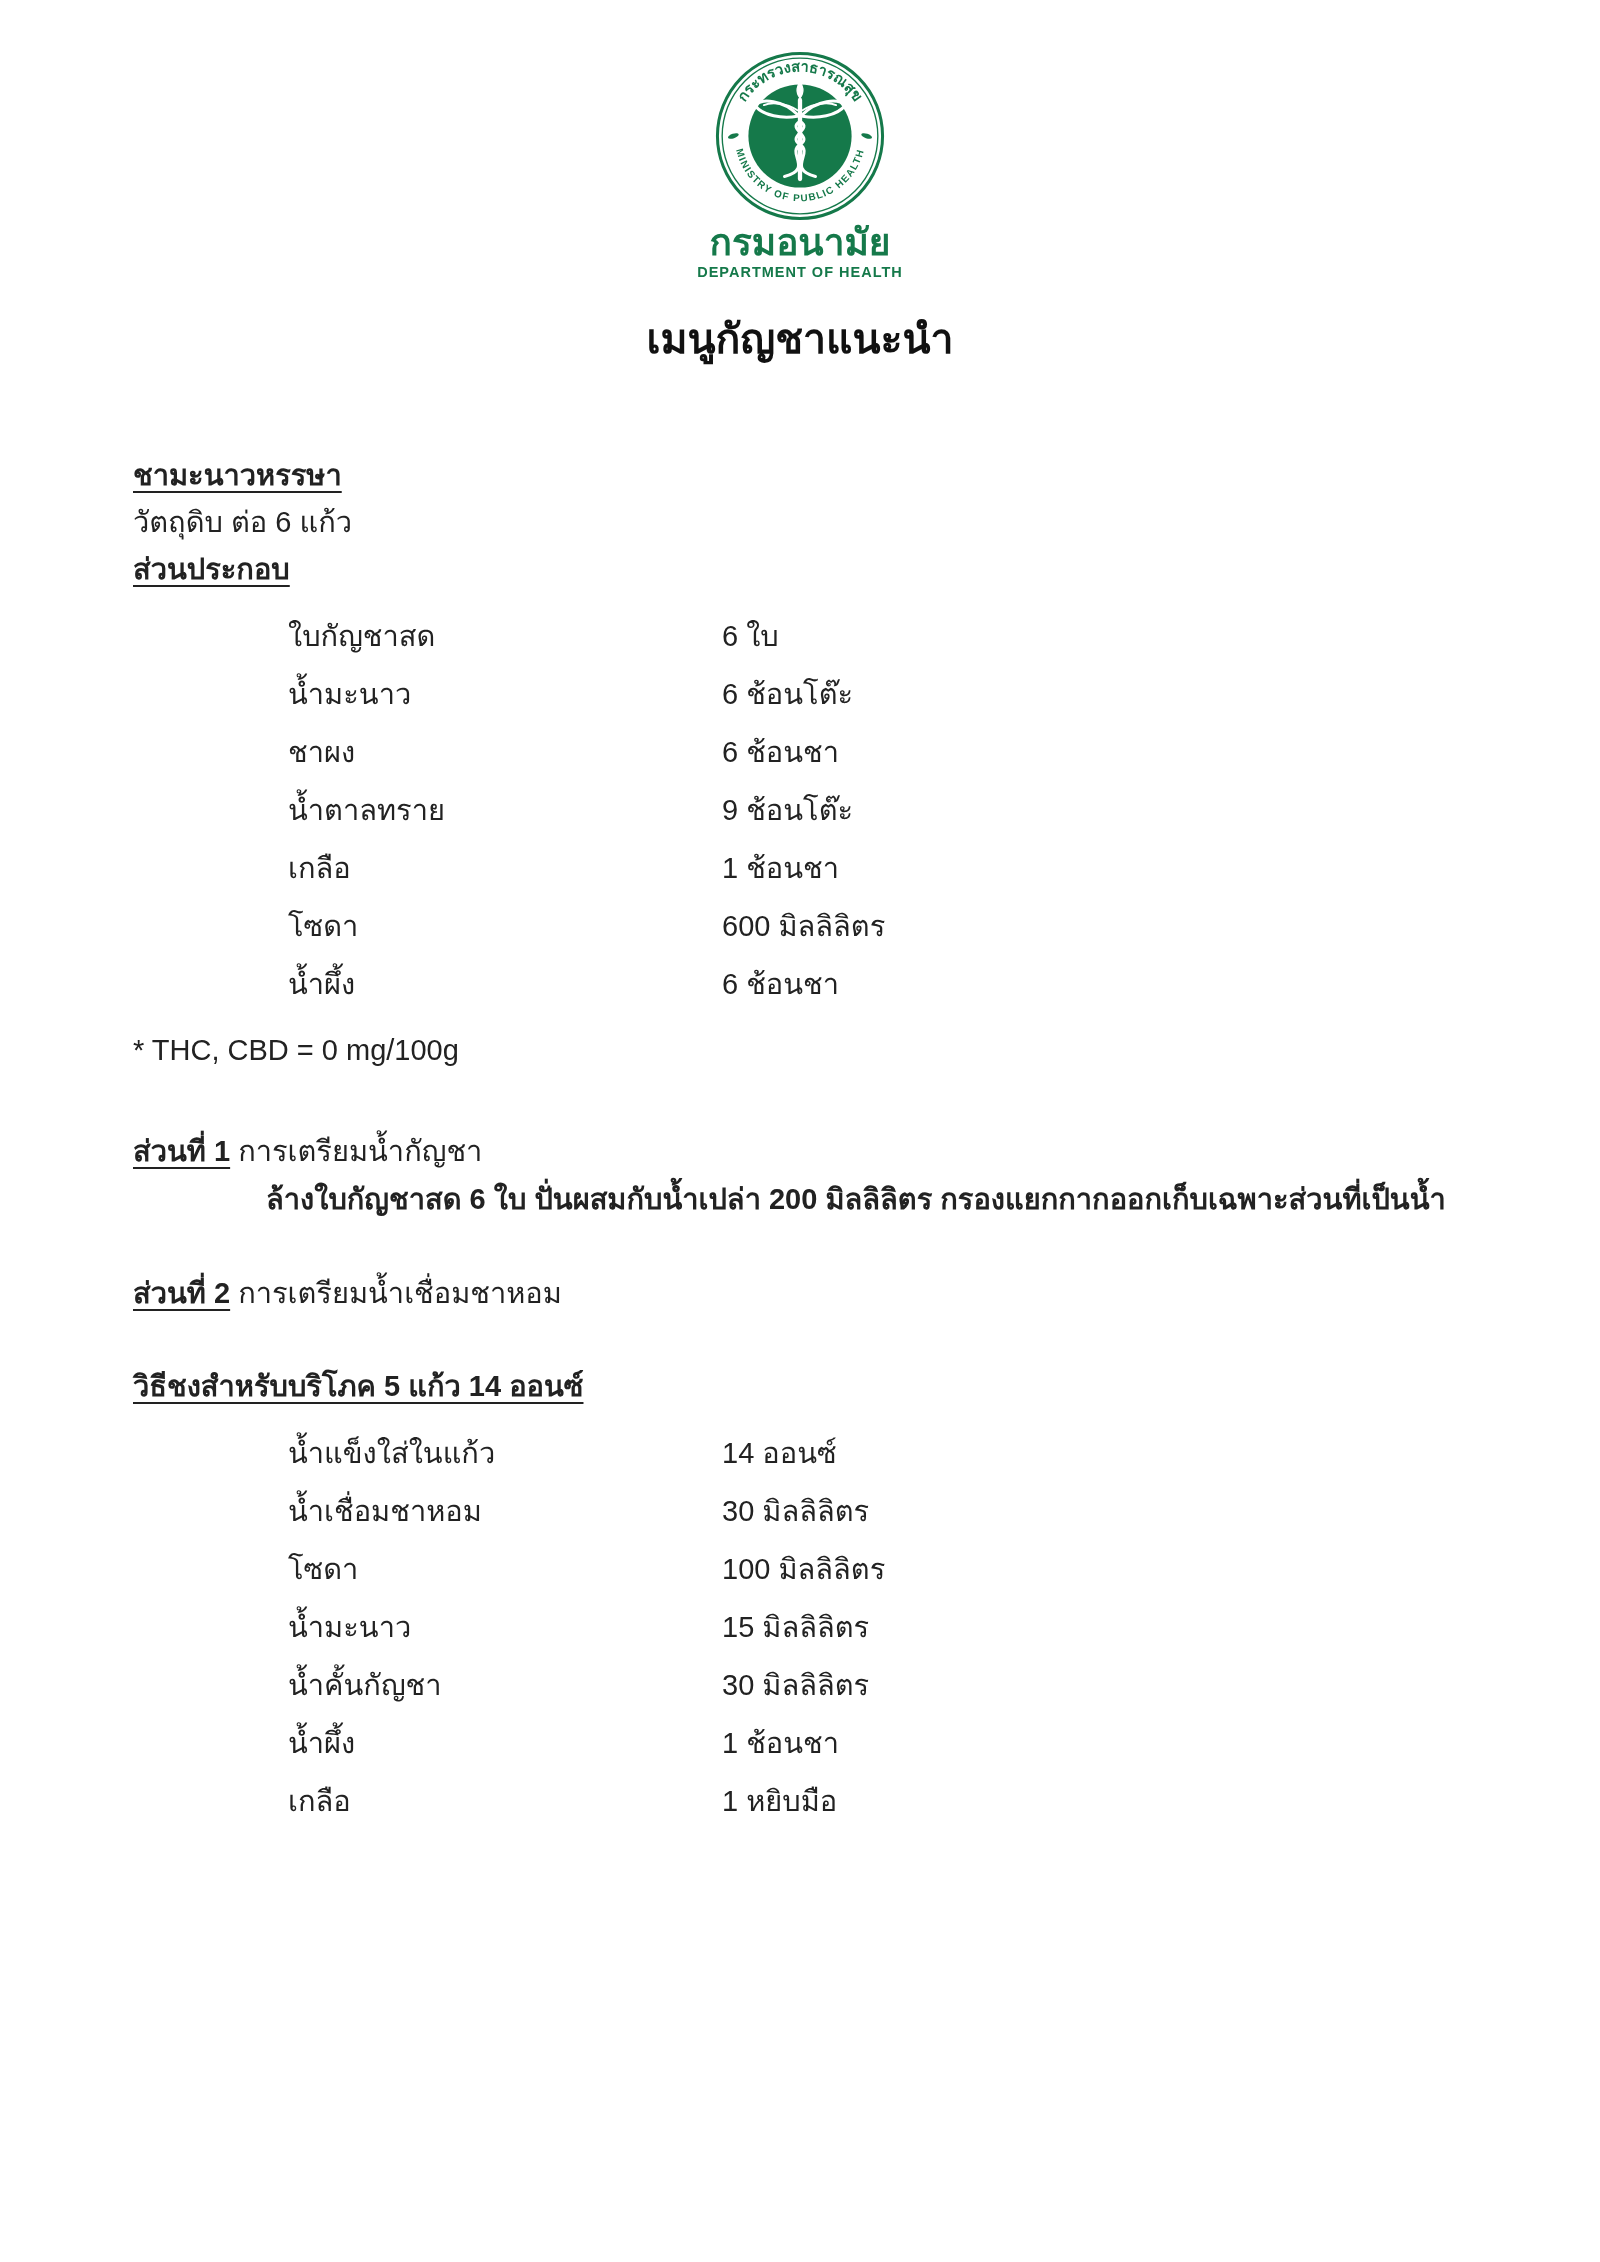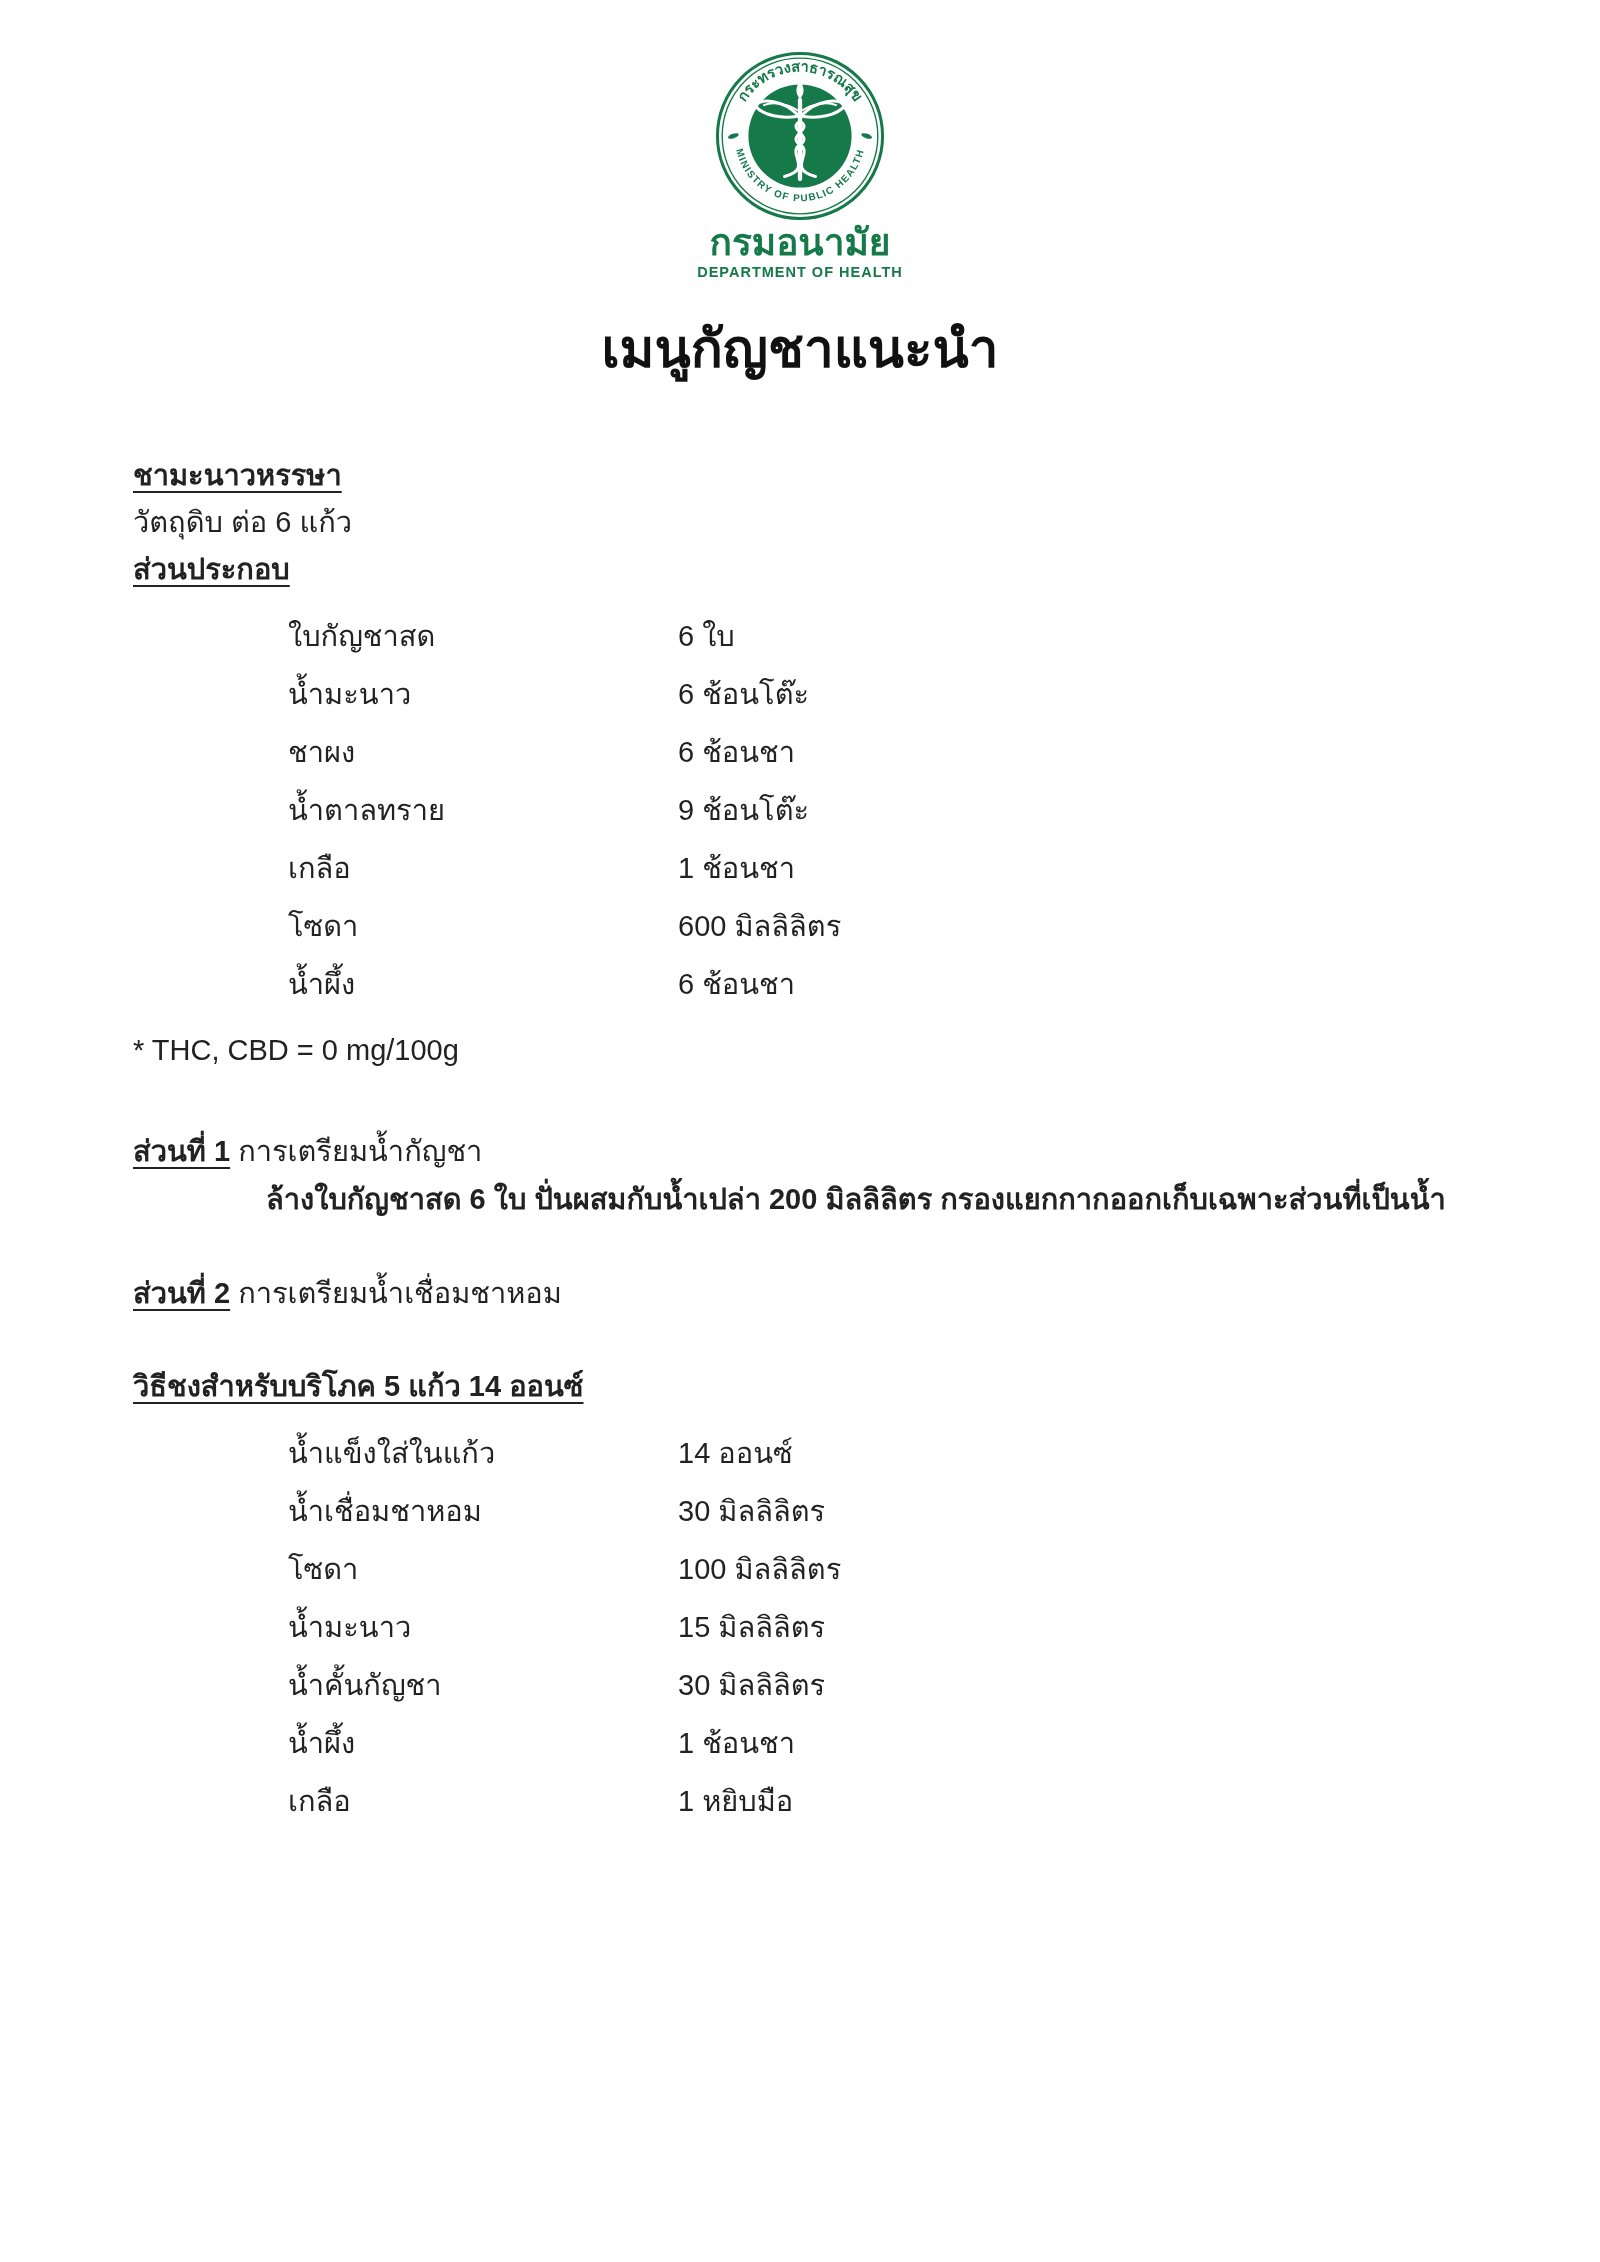--- a/index.html
+++ b/index.html
@@ -24,21 +24,21 @@
     font-size:37px;font-weight:bold;color:#15794a;
     line-height:1.05;
   }
   .org-en{
     margin-top:1px;
     font-size:14.5px;font-weight:bold;color:#15794a;
     letter-spacing:1px;
   }
   .doc-title{
     margin-top:26px;
-    font-size:53px;font-weight:bold;color:#111;
+    font-size:41px;font-weight:bold;color:#111;
   }
 
   
   .content{
     position:absolute;left:133px;right:110px;top:452px;
     font-size:29px;line-height:1.62;color:#222;
   }
   .h-underline{
     font-weight:bold;
     text-decoration:underline;
@@ -48,20 +48,21 @@
   .plain-line{margin:0;}
   .gap-lg{height:54px;}
 
   .ing-table{margin:0;}
   .ing-row{
     display:flex;
     padding-left:155px;
     line-height:1.0;
     margin-top:29px;
     margin-bottom:19px;
+    gap:44px;
   }
   .ing-row .ing-name{width:390px;flex:none;}
   .ing-row .ing-qty{flex:none;}
 
   .note-line{margin-top:28px;}
 
   .step-head{margin-top:0;}
   .step-head .step-label{
     font-weight:bold;text-decoration:underline;
     text-underline-offset:6px;text-decoration-thickness:2px;

